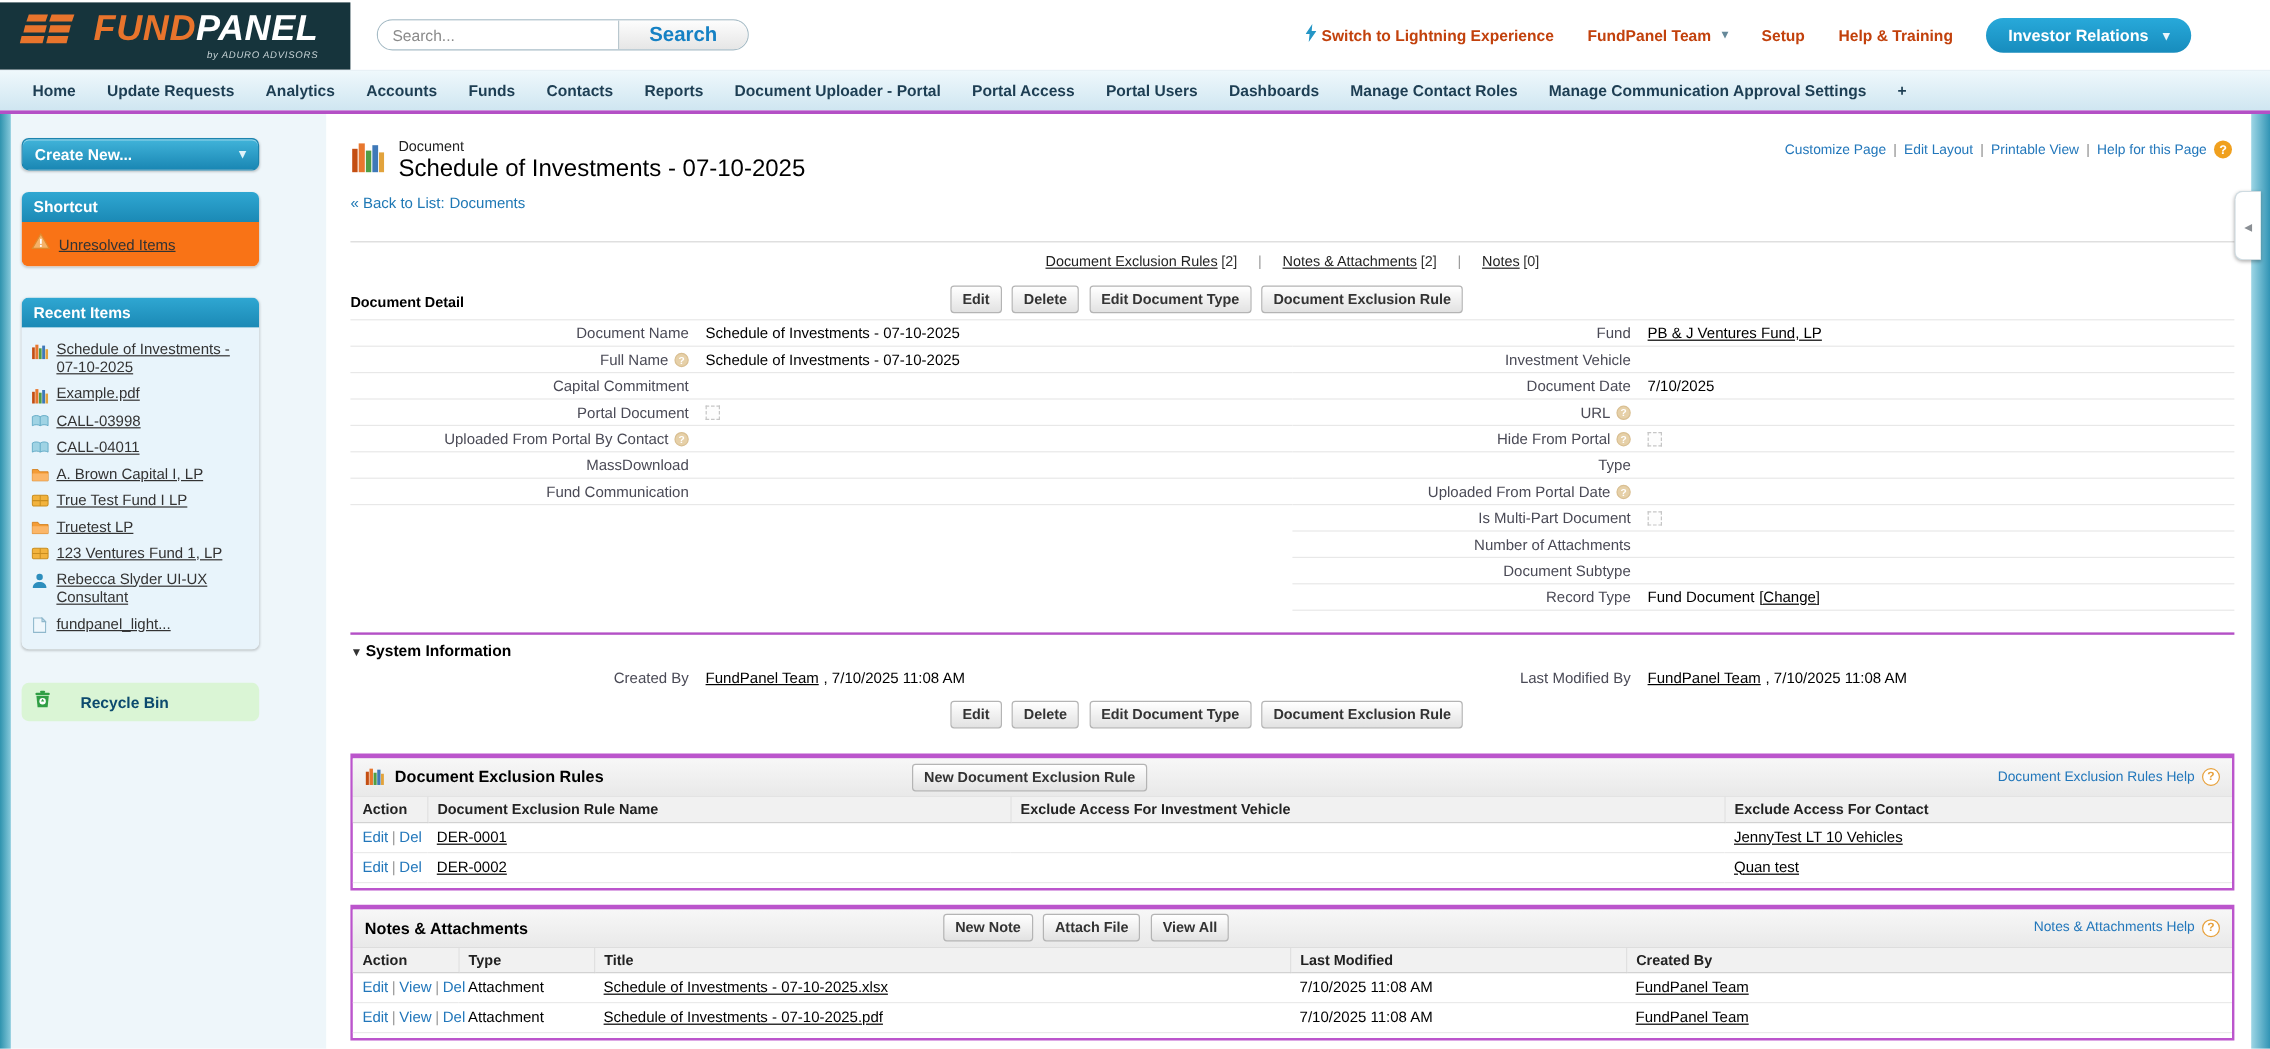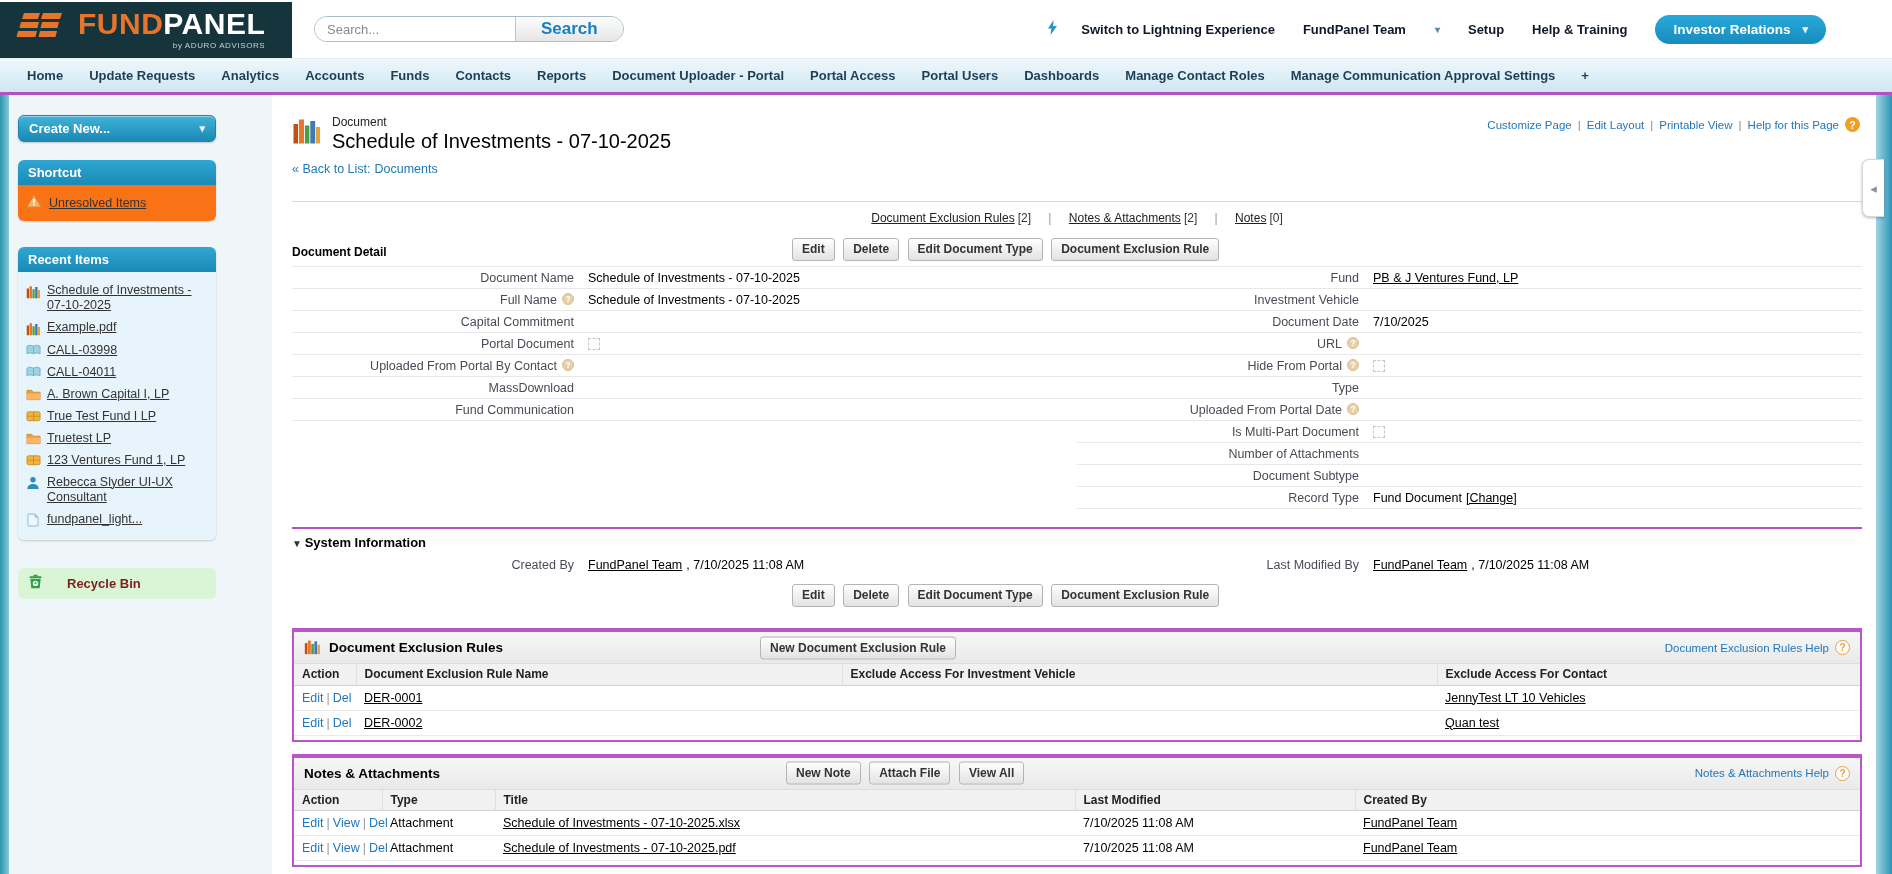--- a/index.html
+++ b/index.html
@@ -5,34 +5,34 @@
   * { box-sizing: border-box; }
   html,body { margin:0; padding:0; }
   body {
     width:1892px; height:874px; overflow:hidden; position:relative;
     font-family:"Liberation Sans", sans-serif; background:#fff; color:#000;
   }
   a { cursor:pointer; }
 
   
   .topbar { height:58px; background:#fff; display:flex; align-items:center; position:relative; }
-  .logo-block { width:292px; height:56px; margin-top:1px; background:#16343c; display:flex; align-items:center; padding-left:16px; gap:10px; }
+  .logo-block { width:292px; height:56px; margin-top:1px; background:#16343c; display:flex; align-items:center; padding-left:16px; gap:10px;font-style:italic; }
   .logo-mark { flex-shrink:0; }
   .logo-texts { display:flex; flex-direction:column; }
   .logo-line { font-size:30px; font-weight:bold; line-height:30px; letter-spacing:0.5px; }
   .logo-fund { color:#e8742c; } .logo-panel { color:#ffffff; }
   .logo-byline { color:#c6d2d5; font-size:8px; letter-spacing:0.6px; text-align:right; margin-top:2px; }
 
   .search-wrap { margin-left:22px; display:flex; align-items:stretch; height:26px; border:1px solid #a7bcc6; border-radius:13px; overflow:hidden; background:#fff; }
   .search-input { width:200px; border:none; outline:none; padding:0 12px; font-size:13px; color:#444; font-family:"Liberation Sans",sans-serif; }
   .search-input::placeholder { color:#8a8a8a; }
   .search-btn { border:none; border-left:1px solid #b9c7ce; background:linear-gradient(#fdfdfd,#e6e6e6); color:#1581c4; font-weight:bold; font-size:17px; padding:0 25px; cursor:pointer; font-family:"Liberation Sans",sans-serif; }
 
   .top-right { margin-left:auto; margin-right:66px; display:flex; align-items:center; gap:28px; }
-  .top-link { color:#0f172a; font-size:13px; font-weight:600; text-decoration:none; display:flex; align-items:center; gap:24px; }
+  .top-link { color:#c2410c; font-size:13px; font-weight:600; text-decoration:none; display:flex; align-items:center; gap:4px; }
   .caret-dn::after { content:"▾"; font-size:10px; color:#66899a; margin-left:5px; }
   .pill-btn { background:linear-gradient(#28a9da,#178cbd); color:#fff; font-weight:bold; font-size:13.5px; border:none; border-radius:16px; padding:7px 18px; display:flex; align-items:center; cursor:pointer; font-family:"Liberation Sans",sans-serif; }
   .pill-btn::after { content:"▾"; font-size:11px; color:#eaf6fb; margin-left:12px; }
 
   
   .tabbar { height:34px; background:linear-gradient(#eff8fc,#cfe6f1); border-top:1px solid #e3eef4; display:flex; align-items:center; padding-left:14px; }
   .tab { padding:0 13px; font-size:13px; font-weight:bold; color:#1d3e53; white-space:nowrap; }
   .purple-line { height:3px; background:#b450c6; }
 
   
@@ -47,21 +47,21 @@
   .side-panel.recent { margin-top:26px; }
   .panel-head { background:linear-gradient(#2fa7d2,#1b89b5); color:#fff; font-weight:bold; font-size:13px; padding:5px 10px; }
   .panel-body { background:#f97316; padding:9px 8px; }
   .panel-body.items { background:#e8f4fb; padding:7px 5px 10px 7px; }
   .shortcut-item { display:flex; align-items:center; gap:7px; }
   .shortcut-item a { color:#333; font-size:12.5px; text-decoration:underline; }
   .recent-item { display:flex; align-items:flex-start; gap:6px; padding:3.5px 0; }
   .recent-item .ricon { flex-shrink:0; width:16px; display:flex; justify-content:center; margin-top:1px; }
   .recent-item a { color:#333; font-size:12.5px; line-height:15px; text-decoration:underline; }
   .recycle { width:198px; margin-top:28px; background:#daf5d5; border-radius:6px; padding:6px 10px; display:flex; align-items:center; gap:8px; }
-  .recycle span.lbl { color:#7f1d1d; font-size:13px; font-weight:bold;padding-left:16px; }
+  .recycle span.lbl { color:#0c4a6e; font-size:13px; font-weight:bold;padding-left:16px; }
 
   
   .right-strip { width:16px; background:linear-gradient(90deg,#9ed6e5,#2f93b4); position:relative; flex-shrink:0; }
   .collapse-tab { position:absolute; left:-14px; top:64px; width:22px; height:58px; background:#fff; border:1px solid #cfdbe1; border-right:none; border-radius:7px 0 0 7px; box-shadow:0 1px 3px rgba(0,0,0,0.28); display:flex; align-items:center; justify-content:center; cursor:pointer; }
   .collapse-tab::after { content:"◂"; color:#8a8f94; font-size:13px; }
 
   
   .content { flex:1; background:#fff; padding:12px 14px 0 20px; position:relative; overflow:hidden; }
 
   .head-links { position:absolute; right:16px; top:22px; font-size:11.5px; display:flex; align-items:center; gap:6px; }
@@ -91,21 +91,21 @@
   .btn + .btn { margin-left:4px; }
 
   .detail-head { position:relative; height:28px; margin-top:4px; display:flex; align-items:center; }
   .section-title { font-size:12px; font-weight:bold; color:#000; }
   .abs-btns { position:absolute; left:500px; top:0; }
 
   .fgrid { display:flex; border-top:1px solid #e8e8e8; }
   .fcol { width:50%; }
   .frow { display:flex; align-items:center; height:22px; border-bottom:1px solid #e8e8e8; font-size:12.5px; }
   .frow.noline { border-bottom:none; }
-  .flabel { width:296px; flex-shrink:0; display:flex; justify-content:flex-end; align-items:flex-start; gap:5px; padding-right:14px; color:#4a4a56; text-align:right; }
+  .flabel { width:296px; flex-shrink:0; display:flex; justify-content:flex-end; align-items:center; gap:5px; padding-right:14px; color:#4a4a56; text-align:right; }
   .fvalue { flex:1; color:#000; display:flex; align-items:center; gap:4px; }
   .fvalue a.dark { color:#000; text-decoration:underline; }
   .ro-checkbox { width:12px; height:12px; border:1px dashed #c6c6c6; background:#fdfdfd; display:inline-block; }
 
   .sys-section { margin-top:18px; border-top:2px solid #b450c6; }
   .sys-head { font-size:13px; font-weight:bold; padding:6px 0 4px; }
   .sys-head::before { content:"▼ "; font-size:10px; color:#333; }
   .btn-row { position:relative; height:28px; margin-top:8px; }
 
   

